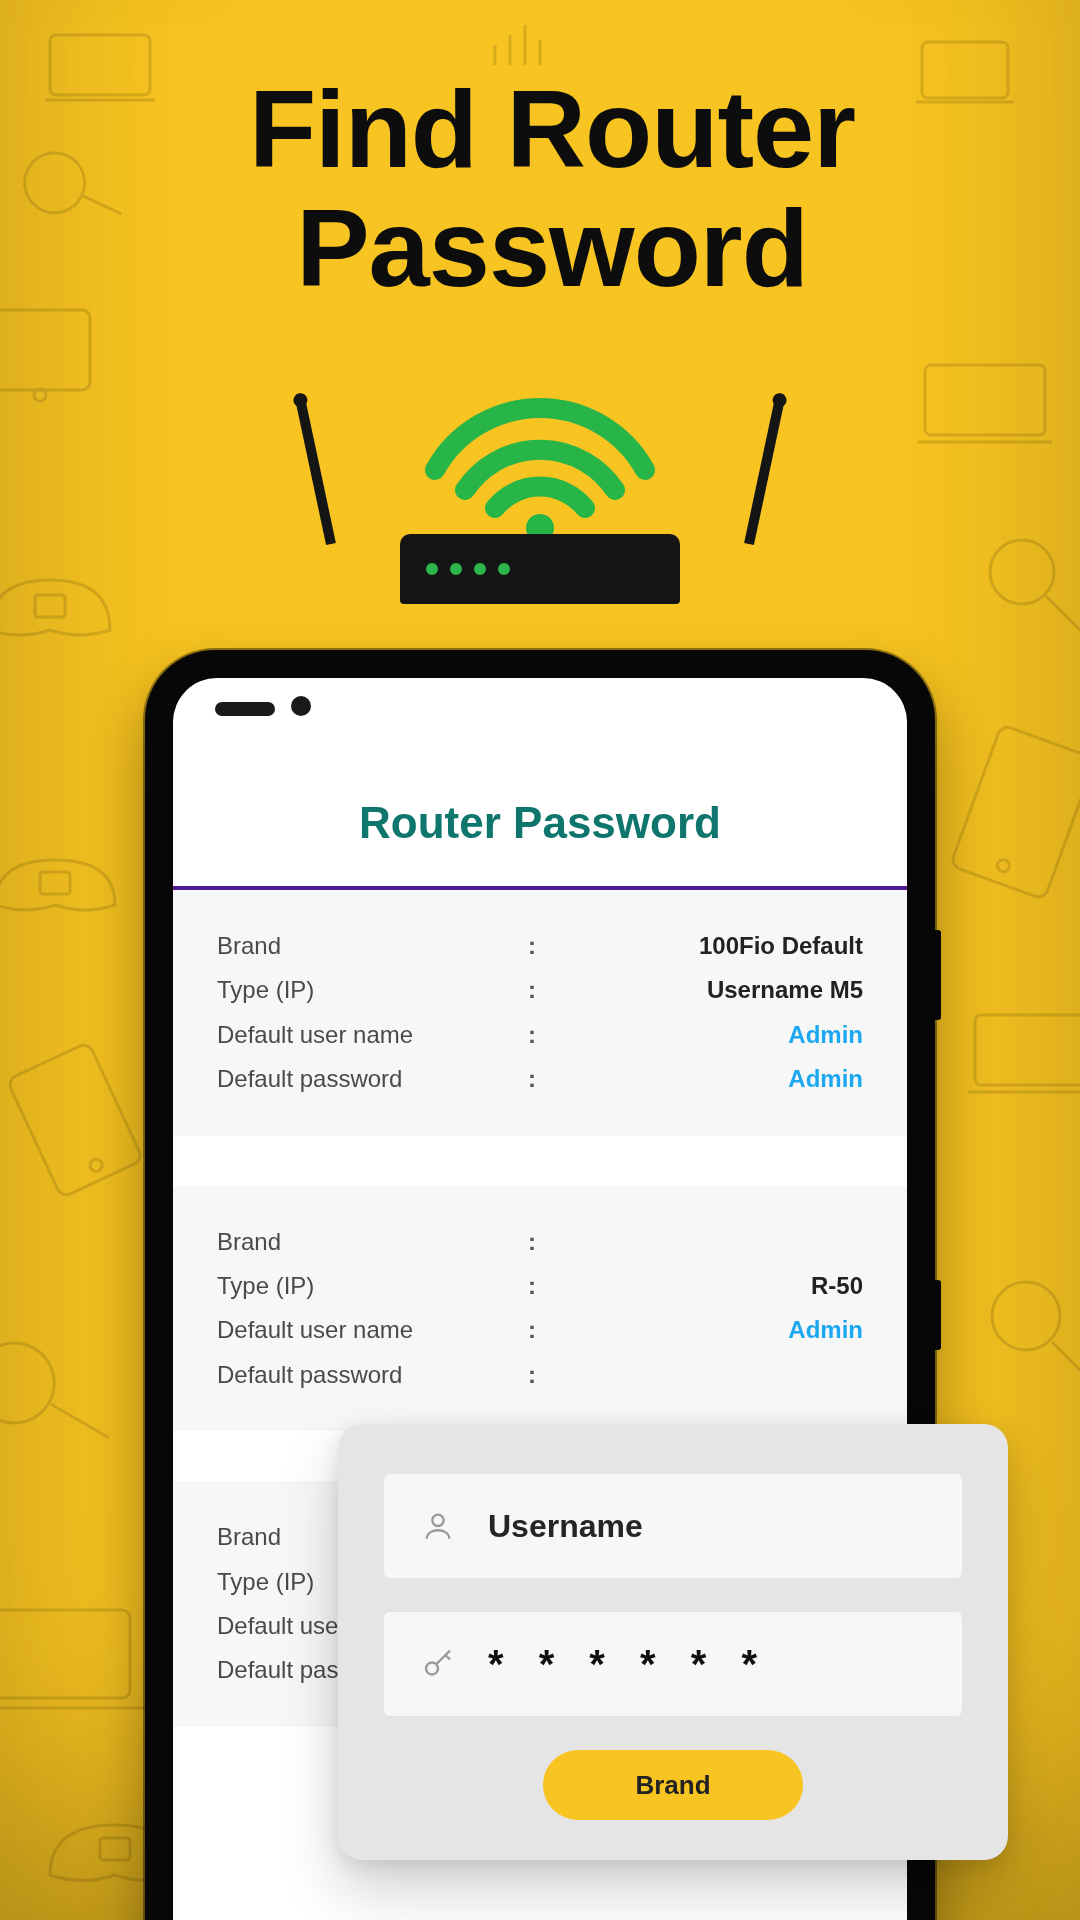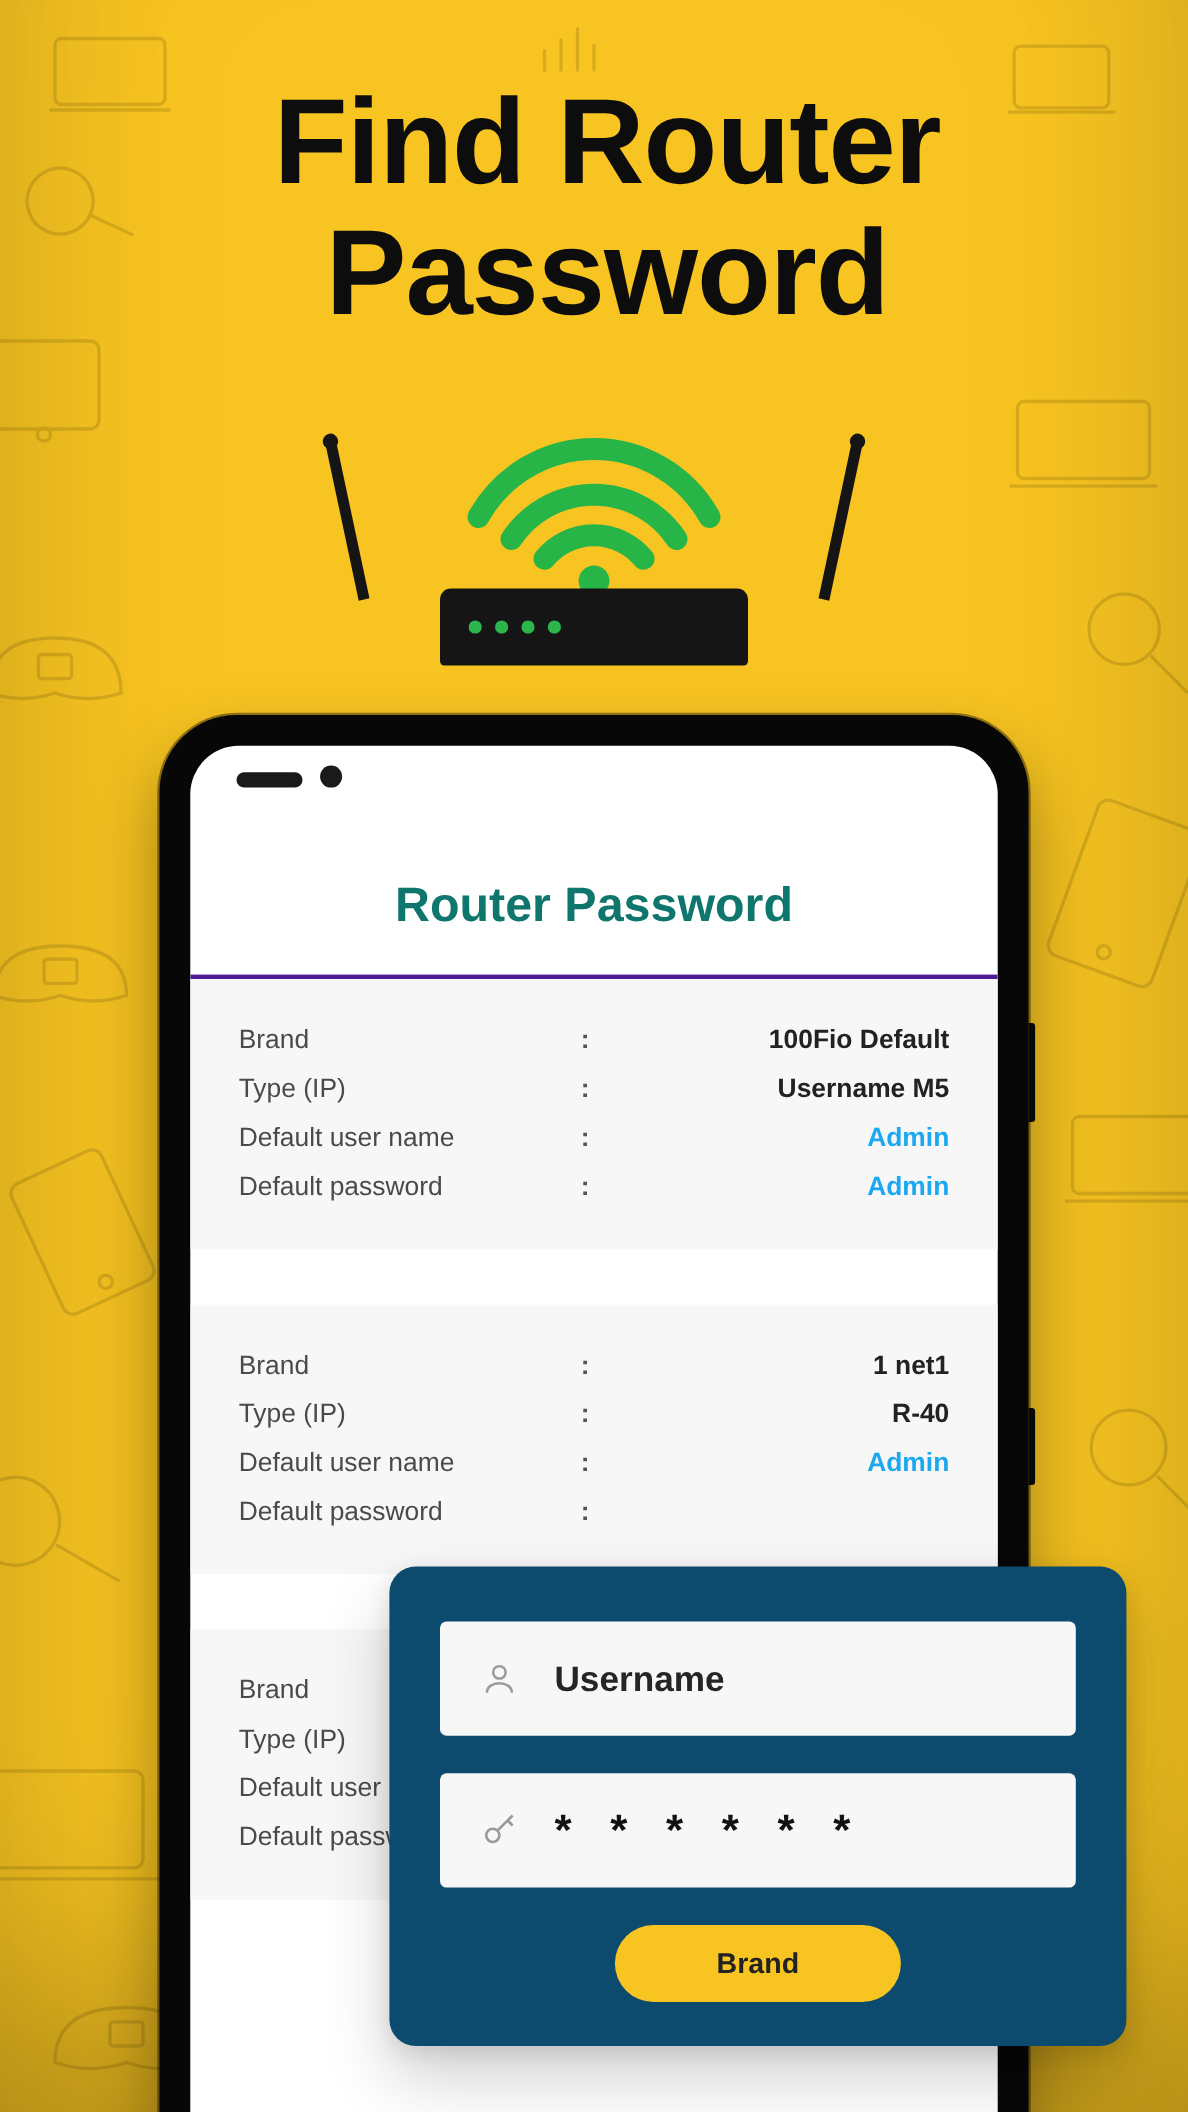--- a/index.html
+++ b/index.html
@@ -132,24 +132,24 @@
   color: #454545;
 }
 .row .label { font-weight: 500; color:#4a4a4a; }
 .row .colon { text-align: center; color: #555; font-weight: 600; }
 .row .value { text-align: right; font-weight: 700; color: #222; }
 .row .value.link { color: #1CA8F0; font-weight: 700; }
 
 
 .login-popup {
   position: absolute;
-  right: 56px;
+  right: 72px;
   bottom: 60px;
   width: 670px;
-  background: #0c4a6e;
+  background: #e5e5e5;
   border-radius: 24px;
   box-shadow: 0 30px 60px rgba(0,0,0,0.18), 0 6px 20px rgba(0,0,0,0.1);
   padding: 50px 46px 40px;
   margin-top: 32px;
 }
 .input-row {
   background: #F7F7F7;
   border-radius: 6px;
   height: 104px;
   display: flex;
@@ -303,26 +303,25 @@
           <span class="label">Default password</span>
           <span class="colon">:</span>
           <span class="value link">Admin</span>
         </div>
     </div>
 
     <div class="card">
       <div class="row">
           <span class="label">Brand</span>
           <span class="colon">:</span>
-          <span class="value">1 net1</span>
         </div>
       <div class="row">
           <span class="label">Type (IP)</span>
           <span class="colon">:</span>
-          <span class="value">R-40</span>
+          <span class="value">R-50</span>
         </div>
       <div class="row">
           <span class="label">Default user name</span>
           <span class="colon">:</span>
           <span class="value link">Admin</span>
         </div>
       <div class="row">
           <span class="label">Default password</span>
           <span class="colon">:</span>
           <span class="value"></span>

